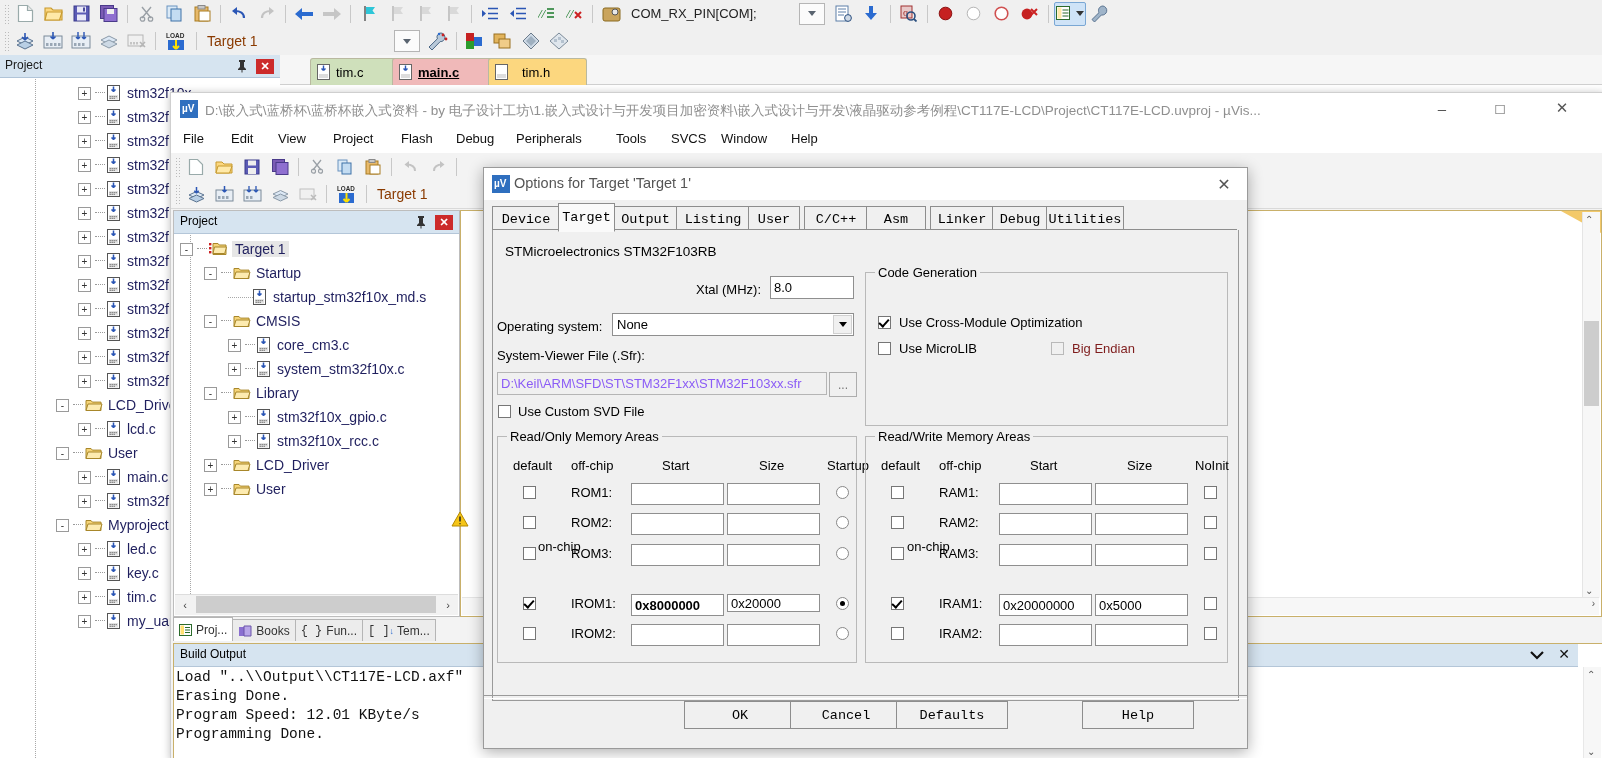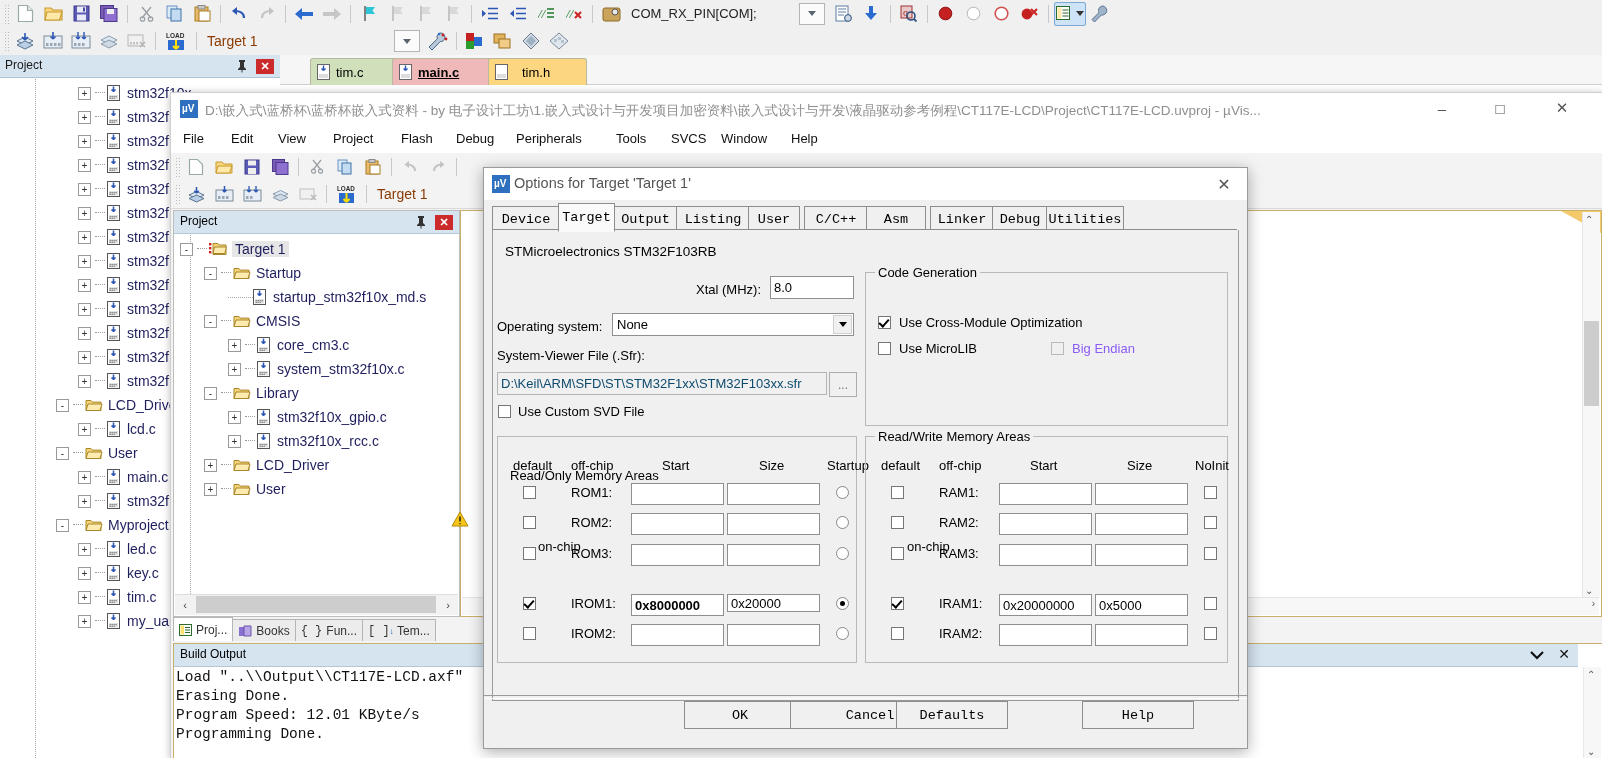--- a/index.html
+++ b/index.html
@@ -95,24 +95,24 @@
   #dlg-title .tt{position:absolute;left:30px;top:7px;font-size:14.5px;color:#555;}
   #dlg-close{position:absolute;right:6px;top:4px;width:34px;height:24px;display:flex;align-items:center;justify-content:center;color:#555;font-size:16px;}
   .dtabs{position:absolute;left:8px;top:38px;width:745px;height:24px;}
   .dtab{position:absolute;top:0;height:24px;display:flex;align-items:center;justify-content:center;
         font-family:"Liberation Mono",monospace;font-size:13.5px;color:#000;
         border-left:1px solid #8d8d8d;border-right:1px solid #8d8d8d;border-top:1px solid #8d8d8d;background:#f0f0f0;}
   .dtab.sel{background:#fafafa;top:-3px;height:27px;border-bottom:1px solid #fafafa;z-index:3;}
   #dtabline{position:absolute;left:8px;top:61px;width:745px;height:1px;background:#8d8d8d;}
   #dlg-body{position:absolute;left:8px;top:62px;width:745px;height:470px;background:#f0f0f0;border:1px solid #9a9a9a;border-top:none;}
   .lbl{position:absolute;font-size:13px;color:#000;white-space:nowrap;}
-  .lbl.dis{color:#8b5cf6;}
+  .lbl.dis{color:#7f1d1d;}
   .tfield{position:absolute;background:#fff;border:1px solid #8f8f8f;font-size:13px;color:#000;
           display:flex;align-items:center;padding-left:3px;box-sizing:border-box;}
-  .tfield.ro{background:#f0f0f0;color:#0c4a6e;border:1px solid #b5b5b5;}
+  .tfield.ro{background:#f0f0f0;color:#8b5cf6;border:1px solid #b5b5b5;}
   .cbx{position:absolute;width:13px;height:13px;background:#fff;border:1px solid #767676;box-sizing:border-box;}
   .cbx.dis{background:#f0f0f0;border-color:#b9b9b9;}
   .cbx.on::after{content:"";position:absolute;left:2px;top:0px;width:4px;height:8px;
       border:solid #000;border-width:0 2px 2px 0;transform:rotate(42deg);}
   .rdo{position:absolute;width:13px;height:13px;border:1px solid #888;border-radius:50%;background:#fff;box-sizing:border-box;}
   .rdo.on::after{content:"";position:absolute;left:3px;top:3px;width:5px;height:5px;border-radius:50%;background:#000;}
   .grp{position:absolute;border:1px solid #b9b9b9;}
   .grp-t{position:absolute;background:#f0f0f0;padding:0 3px;font-size:13px;color:#000;}
   .dsel{position:absolute;background:#fff;border:1px solid #8f8f8f;display:flex;align-items:center;box-sizing:border-box;}
   .dsel .v{padding-left:4px;font-size:13px;}
@@ -1336,21 +1336,21 @@
     <div class="grp" style="left:372px;top:42px;width:361px;height:152px;"></div>
     <div class="grp-t" style="left:382px;top:35px;">Code Generation</div>
     <div class="cbx on" style="left:385px;top:86px;"></div>
     <div class="lbl" style="left:406px;top:85px;">Use Cross-Module Optimization</div>
     <div class="cbx" style="left:385px;top:112px;"></div>
     <div class="lbl" style="left:406px;top:111px;">Use MicroLIB</div>
     <div class="cbx dis" style="left:558px;top:112px;"></div>
     <div class="lbl dis" style="left:579px;top:111px;">Big Endian</div>
 
     <div class="grp" style="left:4px;top:206px;width:358px;height:225px;"></div>
-    <div class="grp-t" style="left:14px;top:199px;margin-top:39px;">Read/Only Memory Areas</div>
+    <div class="grp-t" style="left:14px;top:199px;">Read/Only Memory Areas</div>
     <div id="ro-cols">
         <div class="colhdr" style="left:20px;top:228px;">default</div>
         <div class="colhdr" style="left:78px;top:228px;">off-chip</div>
         <div class="colhdr" style="left:169px;top:228px;">Start</div>
         <div class="colhdr" style="left:266px;top:228px;">Size</div>
         <div class="colhdr" style="left:334px;top:228px;">Startup</div>
       </div>
     <div class="lbl" style="left:45px;top:309px;">on-chip</div>
     <div id="ro-rows">
         <div class="cbx" style="left:30px;top:256px;"></div>
@@ -1415,17 +1415,17 @@
         <div class="lbl" style="left:446px;top:396px;">IRAM2:</div>
         <div class="tfield" style="left:506px;top:394px;width:93px;height:22px;"></div>
         <div class="tfield" style="left:602px;top:394px;width:93px;height:22px;"></div>
         <div class="cbx" style="left:711px;top:397px;"></div>
       </div>
   </div>
 
   <div id="dlg-footsep"></div>
   <div id="dlg-buttons">
       <div class="dbtn" style="left:200px;top:533px;width:110px;">OK</div>
-      <div class="dbtn" style="left:306px;top:533px;width:110px;padding-left:24px;">Cancel</div>
+      <div class="dbtn" style="left:306px;top:533px;width:110px;">Cancel</div>
       <div class="dbtn" style="left:412px;top:533px;width:110px;">Defaults</div>
       <div class="dbtn" style="left:598px;top:533px;width:110px;">Help</div>
     </div>
 </div>
 
 </body></html>

